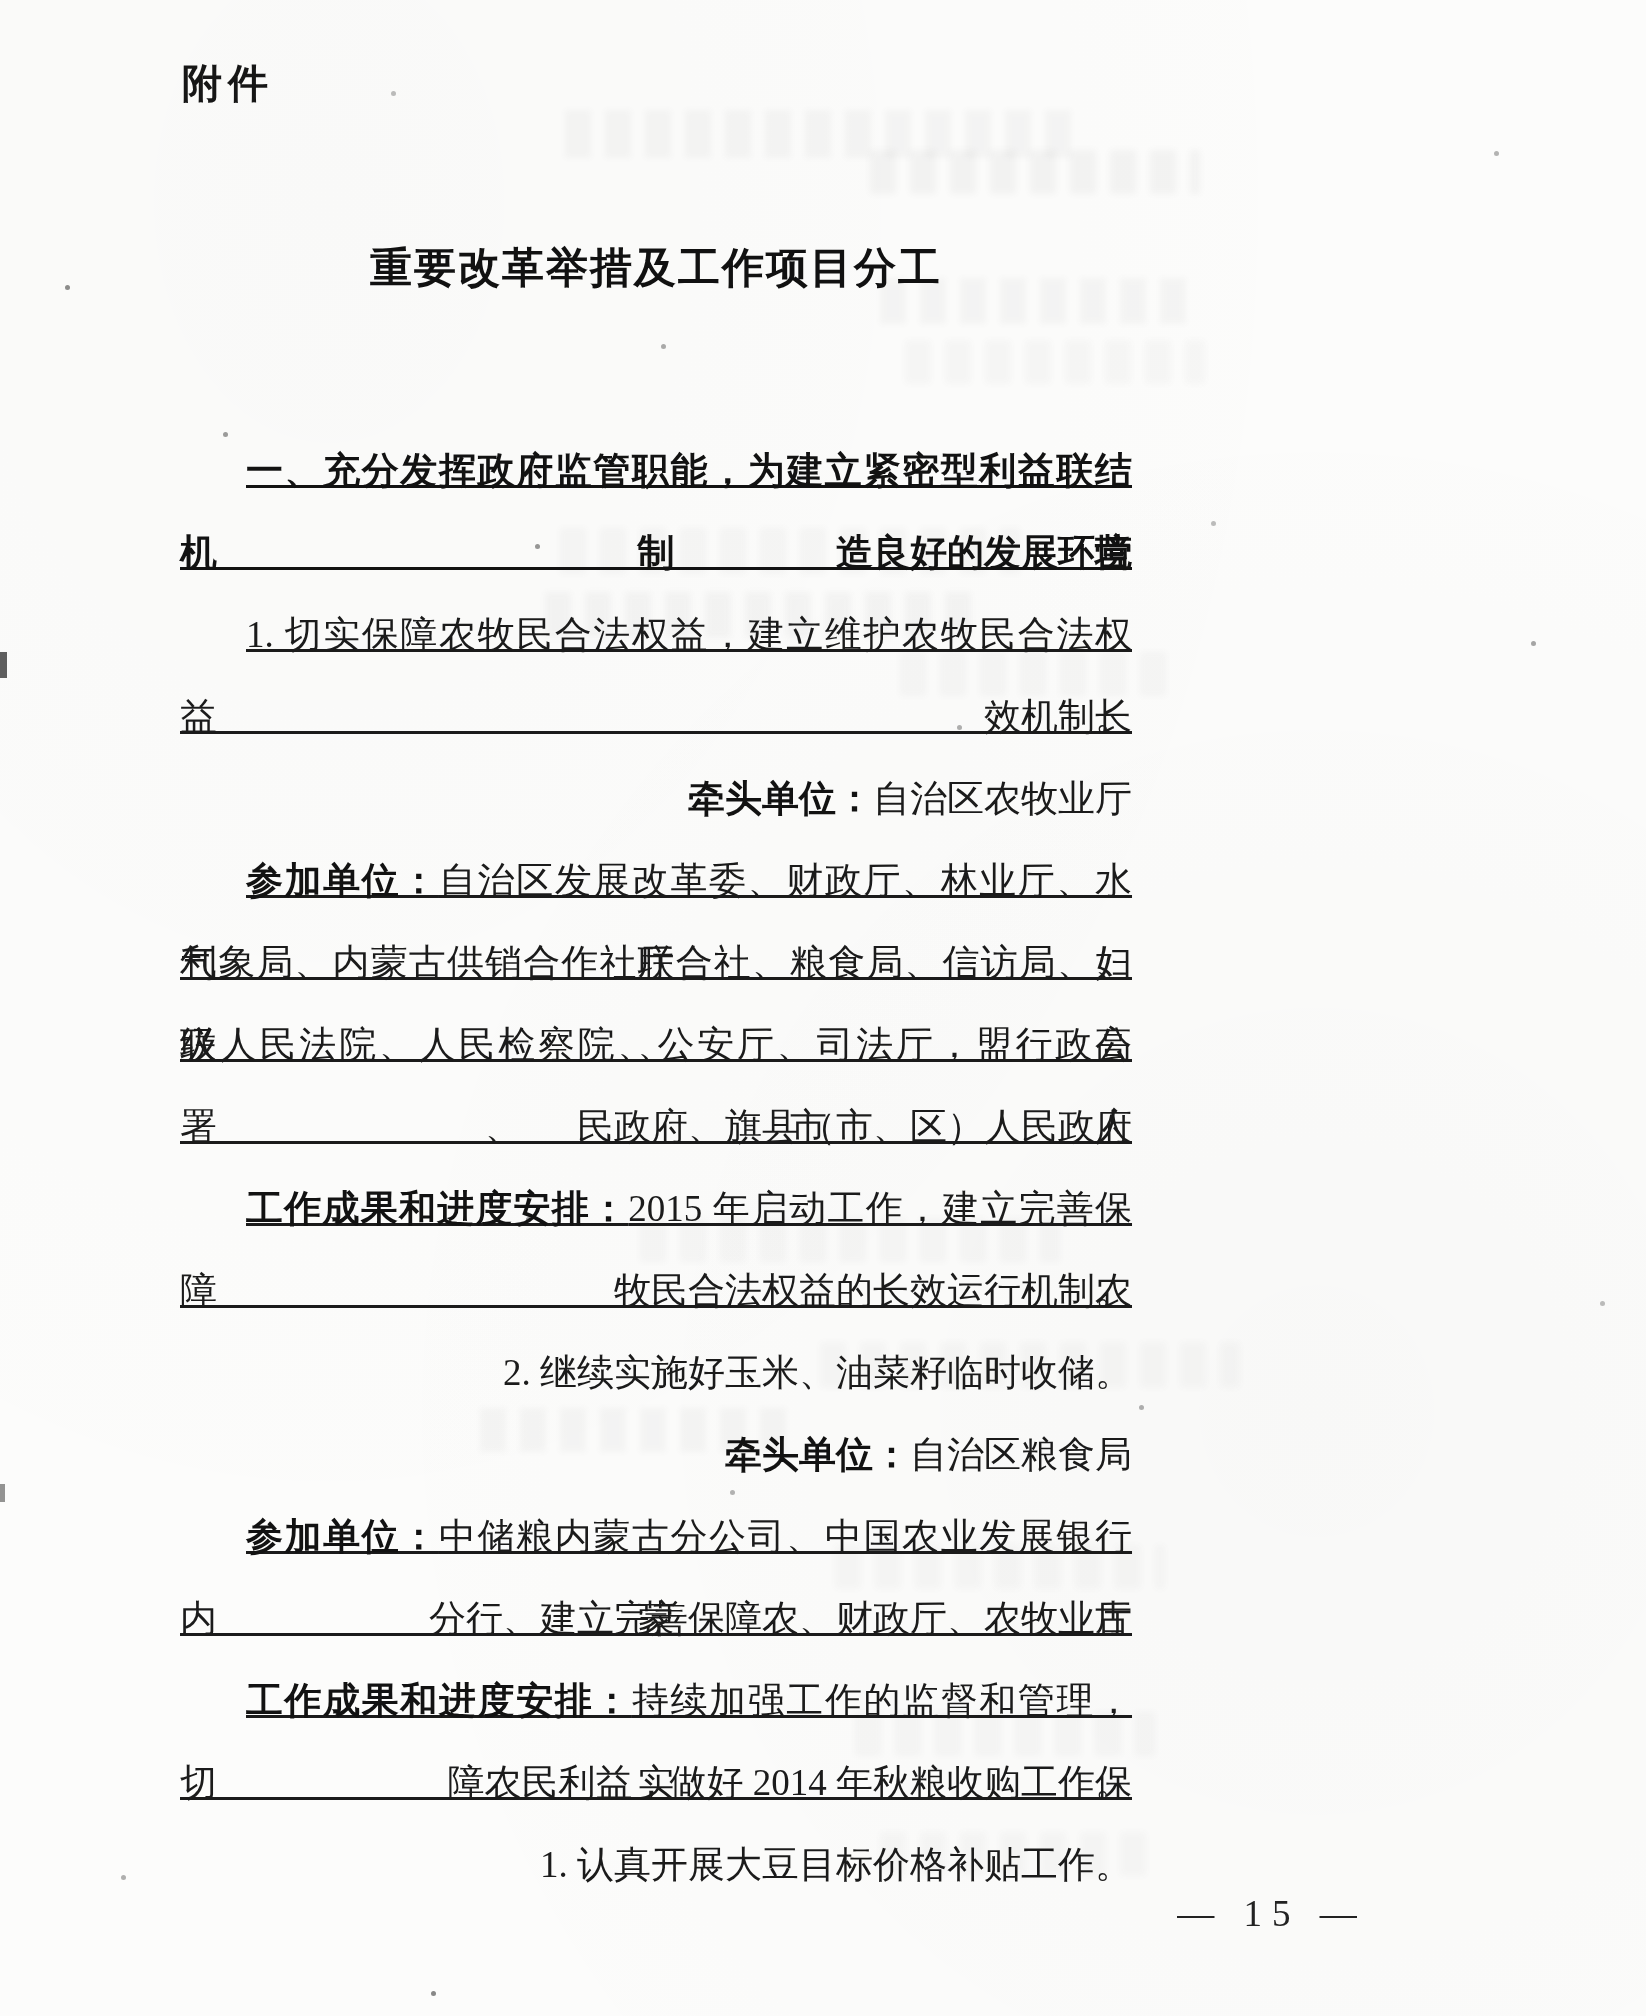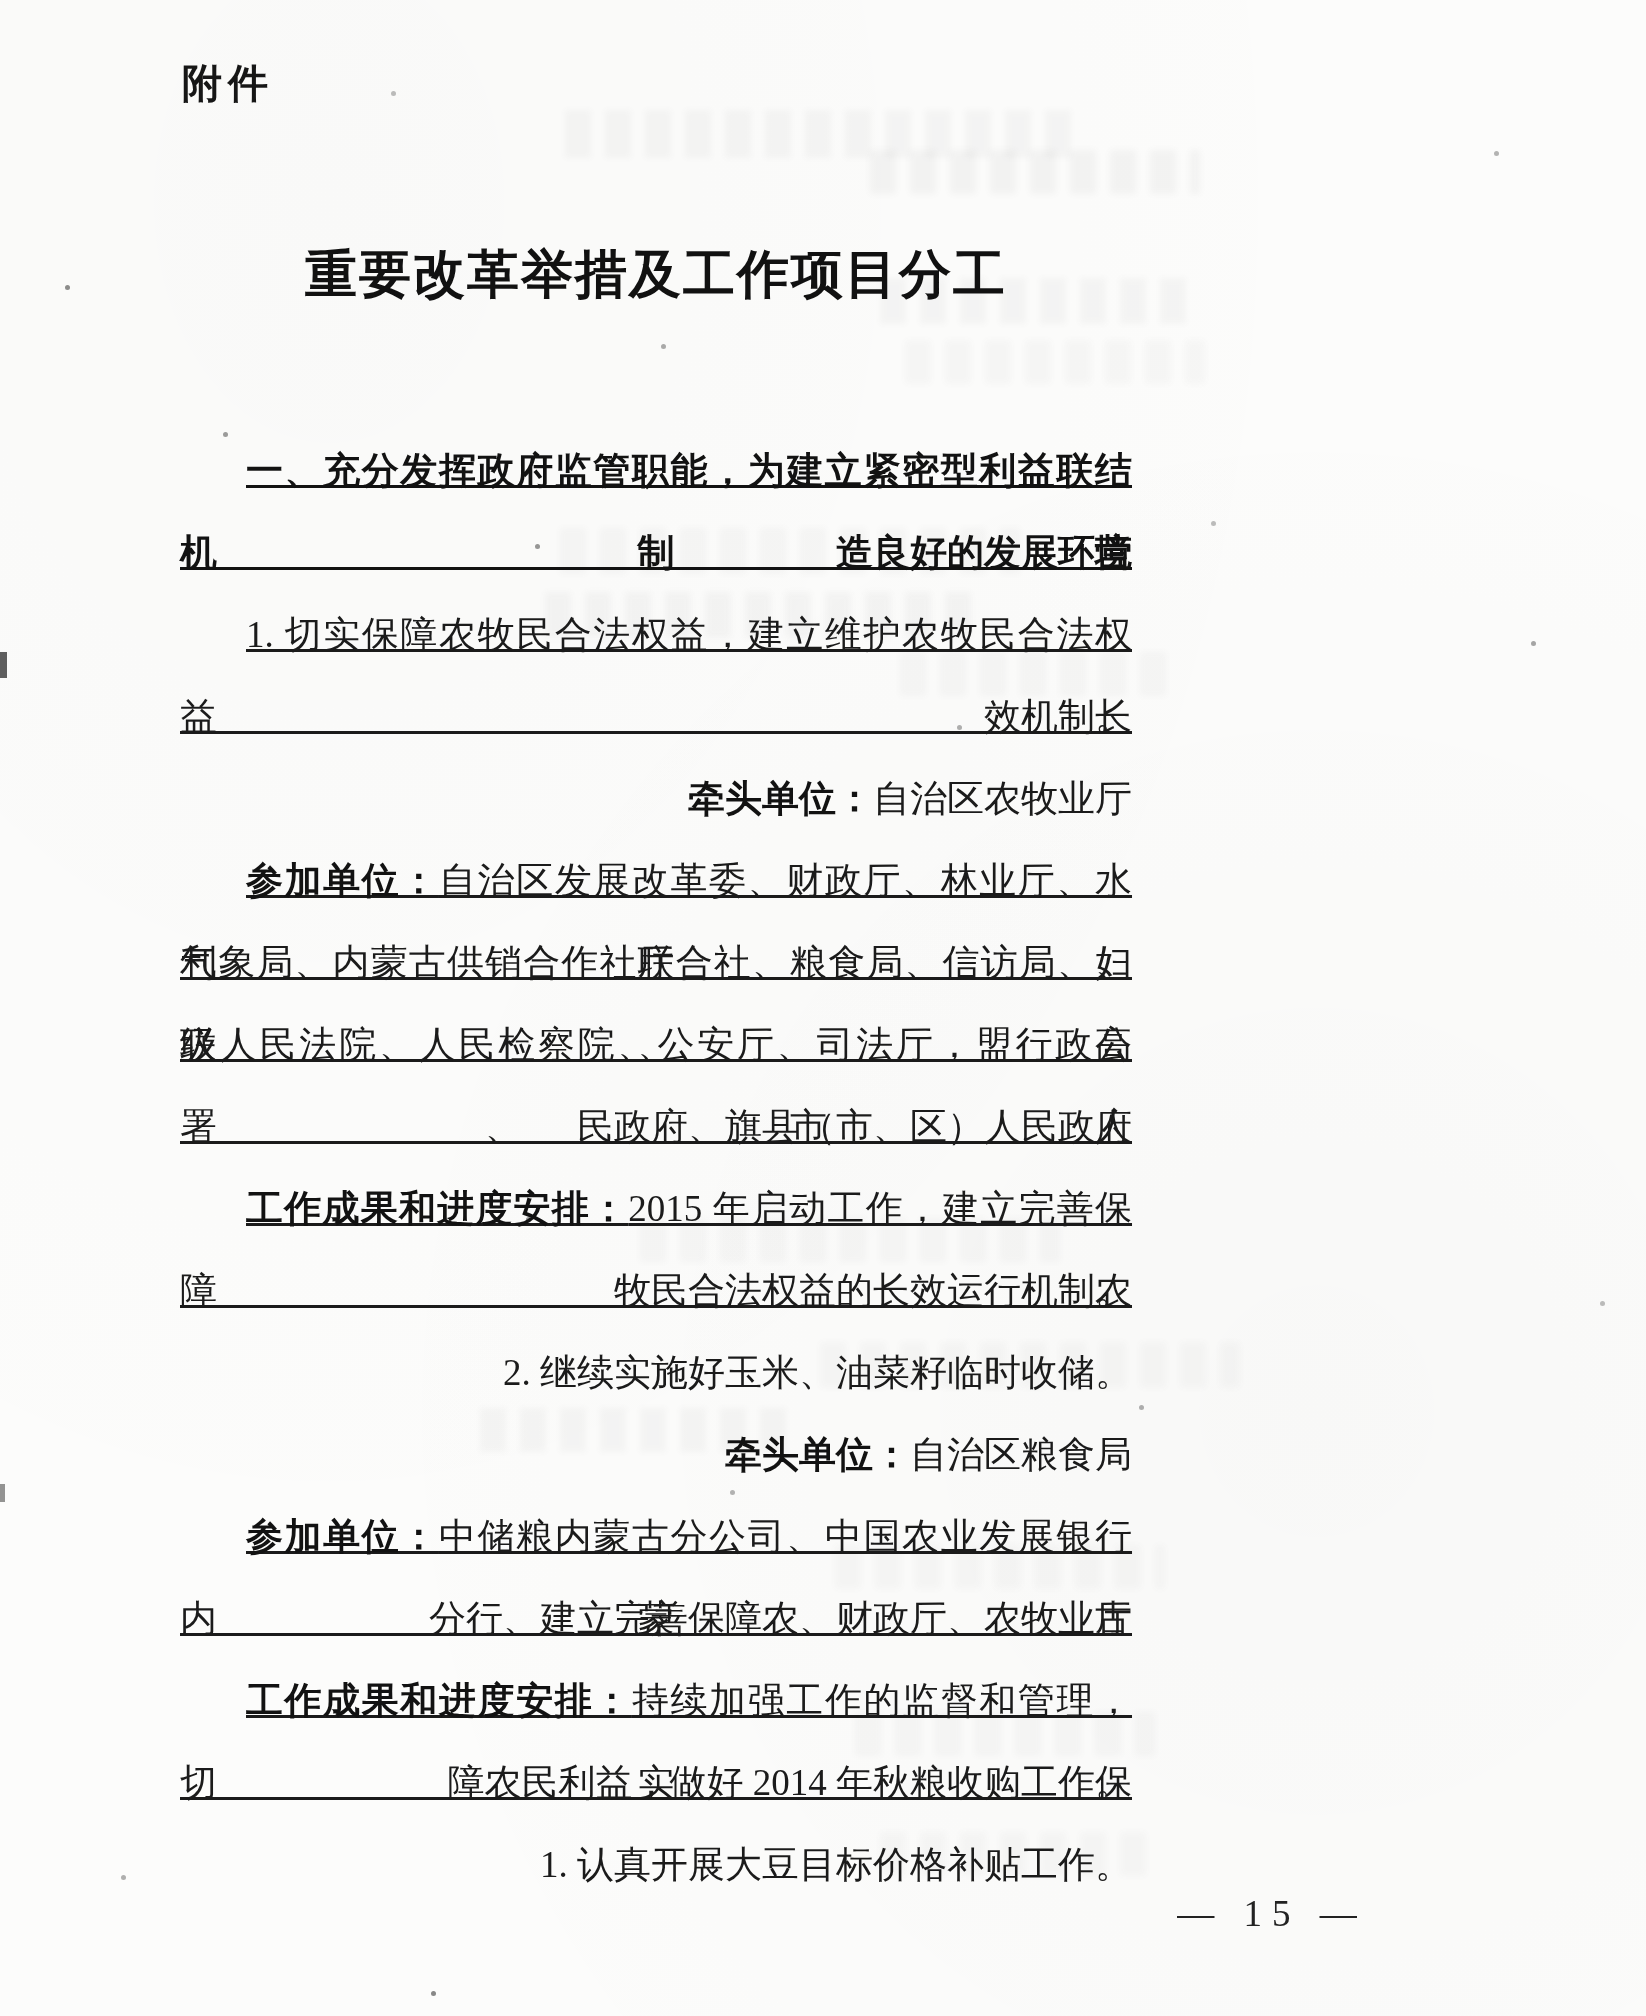--- a/index.html
+++ b/index.html
@@ -20,21 +20,21 @@
     position:absolute;left:182px;top:56px;
     font-size:40px;font-weight:700;letter-spacing:6px;
     font-family:"Liberation Sans","DejaVu Sans",sans-serif;
     color:#161616;
   }
 
   
   .doc-title{
     position:absolute;left:180px;top:240px;width:952px;
     text-align:center;
-    font-size:52px;font-weight:700;letter-spacing:2px;
+    font-size:42px;font-weight:700;letter-spacing:2px;
     font-family:"Liberation Sans","DejaVu Sans",sans-serif;
     color:#111;
   }
 
   
   .doc-body{
     position:absolute;left:180px;top:430px;width:952px;
   }
   .line{
     height:82px;line-height:82px;

